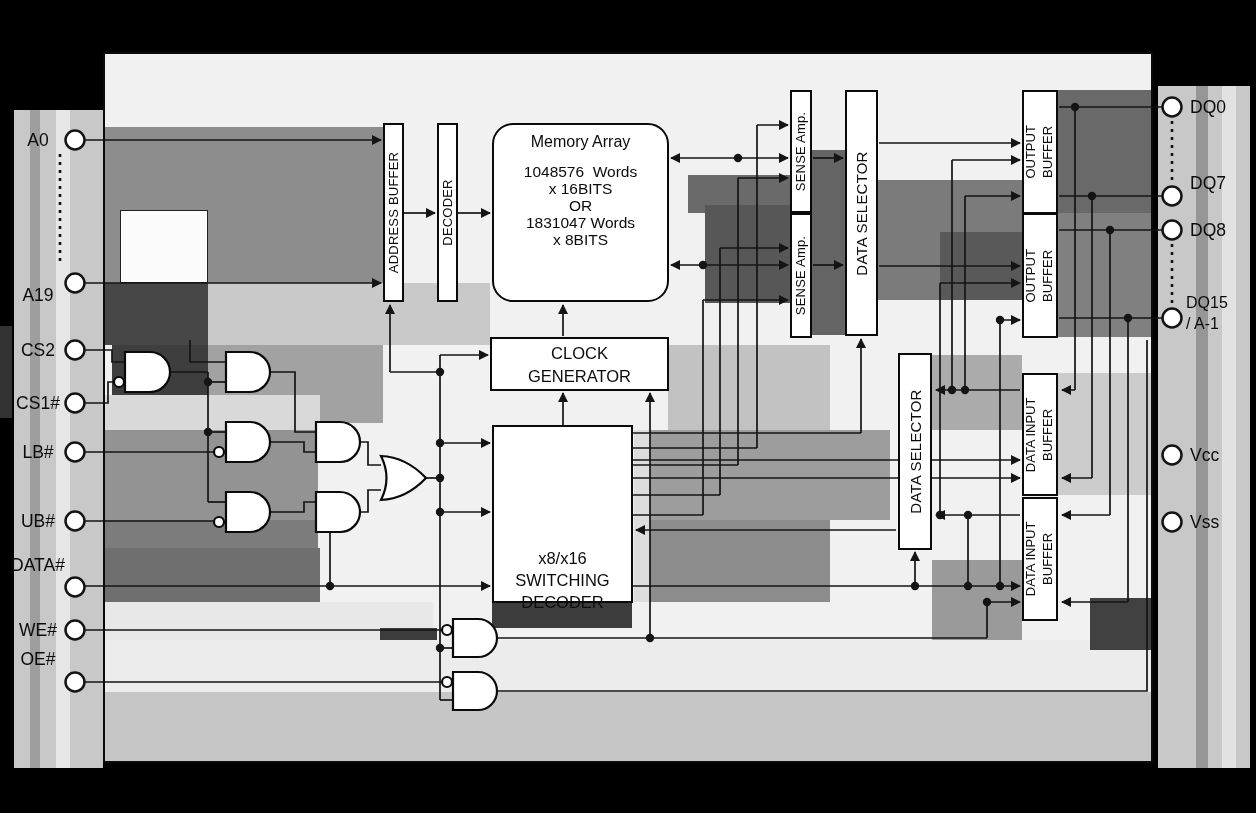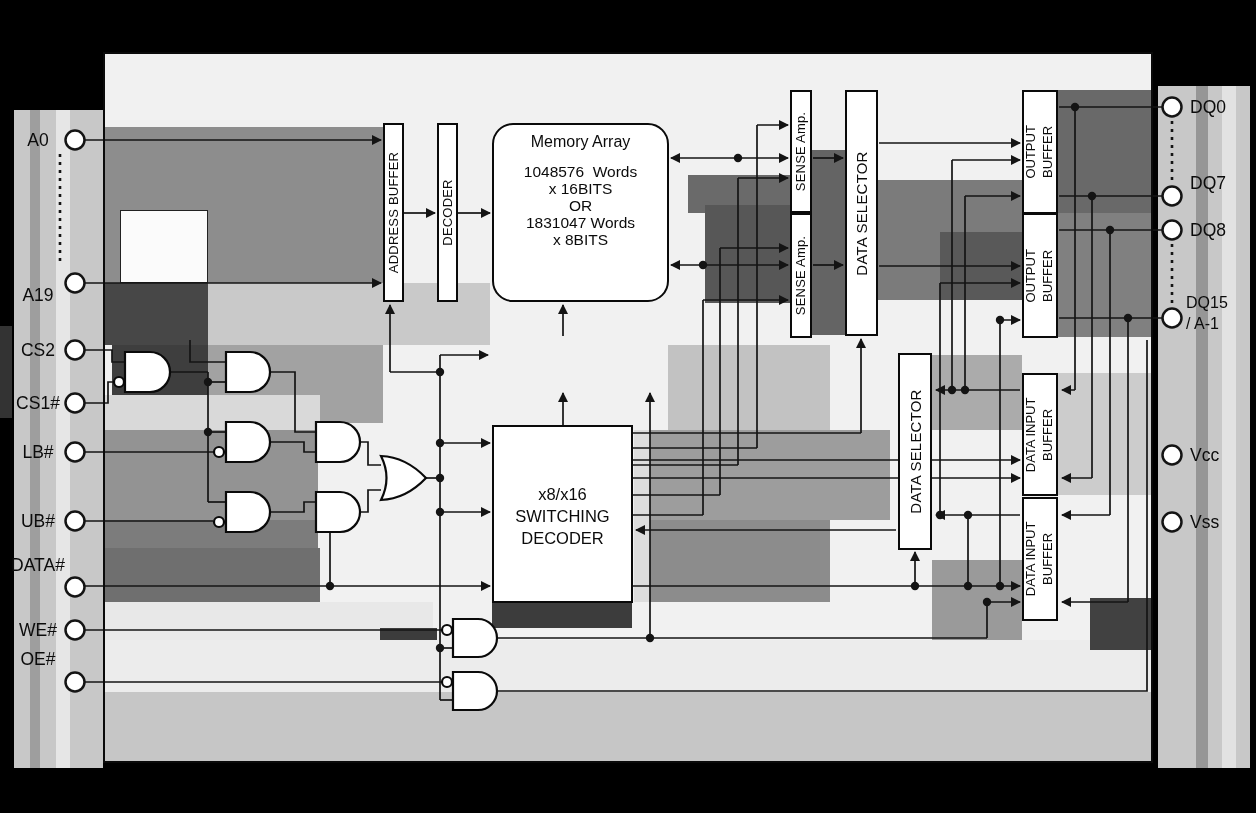--- a/index.html
+++ b/index.html
@@ -17,21 +17,21 @@
   .vtxt-lg{transform:rotate(-90deg);white-space:nowrap;font-size:15px;letter-spacing:.2px;}
   .vtxt2{transform:rotate(-90deg);text-align:center;line-height:1.3;font-size:13px;white-space:nowrap;}
   #address-buffer{left:383px;top:123px;width:21px;height:179px;}
   #decoder{left:437px;top:123px;width:21px;height:179px;}
   #memory-array{left:492px;top:123px;width:177px;height:179px;text-align:center;border-radius:21px;}
   .ma-title{margin-top:8px;font-size:16px;}
   .ma-line{font-size:15.5px;line-height:17px;}
   .ma-first{margin-top:12px;}
   .pre{white-space:pre;}
   #clock-generator{left:490px;top:337px;width:179px;height:54px;text-align:center;font-size:16.5px;line-height:23px;padding-top:3px;}
-  #switching-circuit{left:492px;top:425px;width:141px;height:178px;text-align:center;font-size:16.5px;line-height:22px;padding-top:56px;}
+  #switching-circuit{left:492px;top:425px;width:141px;height:178px;text-align:center;font-size:16.5px;line-height:22px;padding-top:120px;}
   #sense-amp-1{left:790px;top:90px;width:22px;height:123px;}
   #sense-amp-2{left:790px;top:213px;width:22px;height:125px;}
   #data-selector-1{left:845px;top:90px;width:33px;height:246px;}
   #data-selector-2{left:898px;top:353px;width:34px;height:197px;}
   #output-buffer-1{left:1022px;top:90px;width:36px;height:124px;}
   #output-buffer-2{left:1022px;top:213px;width:36px;height:125px;}
   #data-input-buffer-1{left:1022px;top:373px;width:36px;height:123px;}
   #data-input-buffer-2{left:1022px;top:497px;width:36px;height:124px;}
   .pl{position:absolute;left:0;width:76px;text-align:center;font-size:17.5px;height:22px;line-height:22px;z-index:6;}
   .pr{position:absolute;left:1190px;font-size:17.5px;height:22px;line-height:22px;z-index:6;text-align:center;}
@@ -252,20 +252,24 @@
     <span class="vtxt">DECODER</span>
   </div>
   <div class="blk" id="memory-array">
     <div class="ma-title">Memory Array</div>
     <div class="ma-line ma-first pre">1048576  Words</div>
     <div class="ma-line">x 16BITS</div>
     <div class="ma-line">OR</div>
     <div class="ma-line">1831047 Words</div>
     <div class="ma-line">x 8BITS</div>
   </div>
+  <div class="blk" id="clock-generator">
+    <div>CLOCK</div>
+    <div>GENERATOR</div>
+  </div>
   <div class="blk" id="switching-circuit">
     <div>x8/x16</div>
     <div>SWITCHING</div>
     <div>DECODER</div>
   </div>
   <div class="blk vblk" id="sense-amp-1">
     <span class="vtxt">SENSE Amp.</span>
   </div>
   <div class="blk vblk" id="sense-amp-2">
     <span class="vtxt">SENSE Amp.</span>

